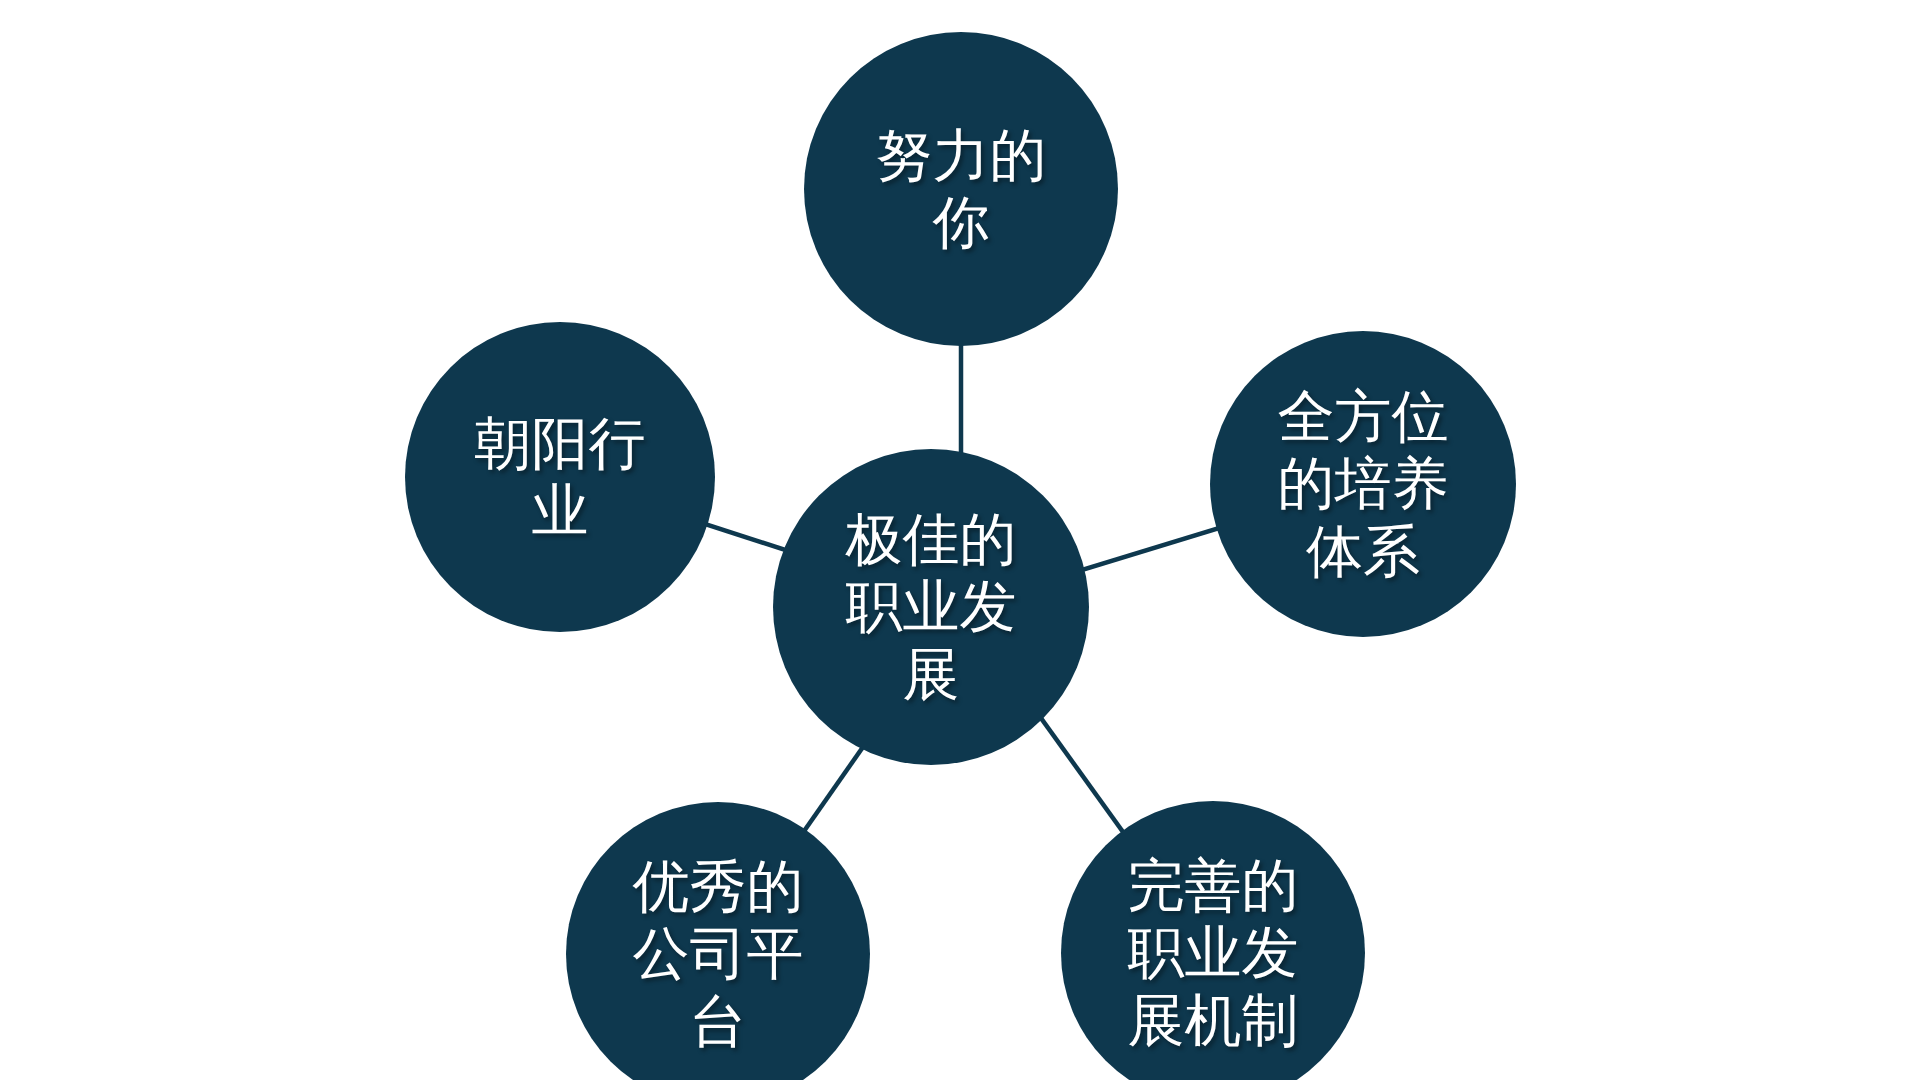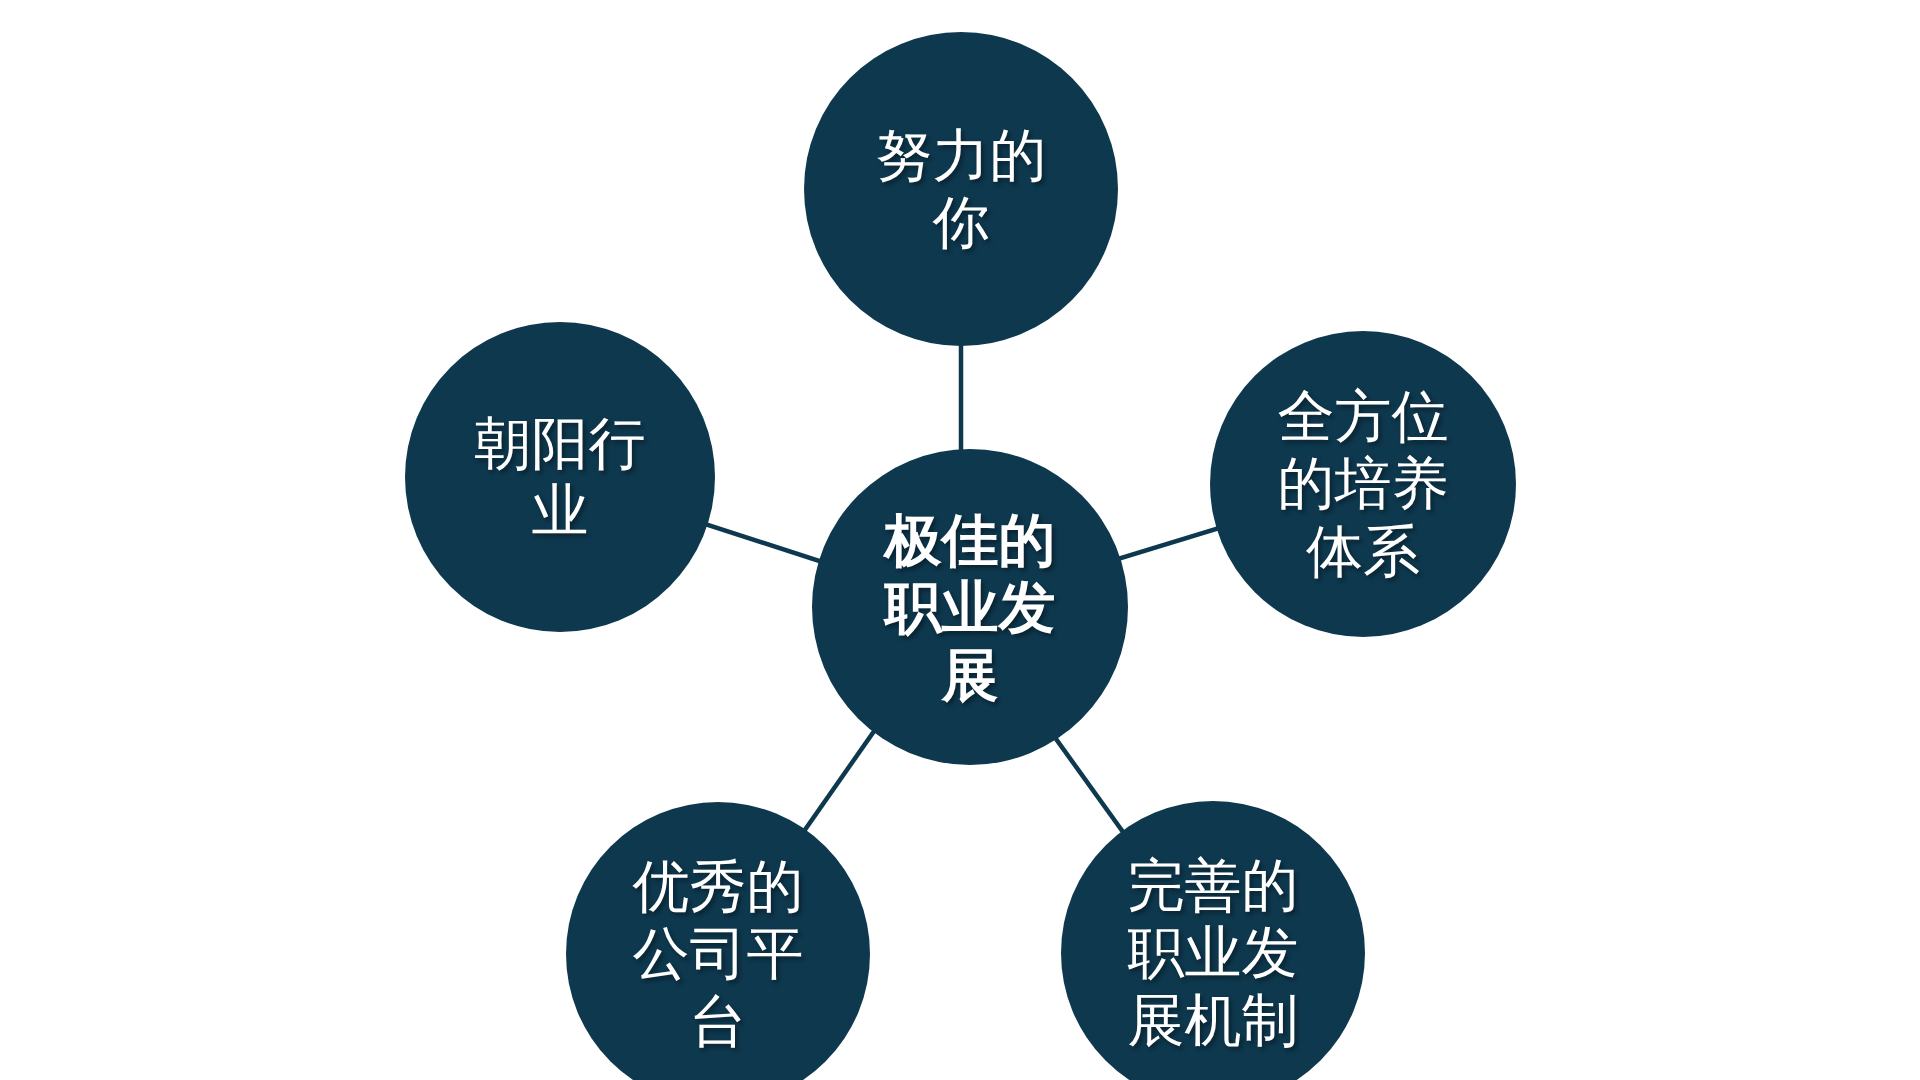--- a/index.html
+++ b/index.html
@@ -44,21 +44,21 @@
     text-align: center;
   }
   .node .label {
     white-space: pre-line;
     color: var(--text-color);
     font-size: 57px;
     line-height: 1.18;
     text-shadow: 2.5px 2.5px 4px rgba(0,0,0,0.40);
   }
   
-  .node-center       { left: 812px;  top: 420px; width: 316px; height: 316px; font-weight: bold; }
+  .node-center       { left: 773px;  top: 420px; width: 316px; height: 316px; }
   .node-top          { left: 804px;  top: 3px;   width: 314px; height: 314px; }
   .node-left         { left: 405px;  top: 293px; width: 310px; height: 310px; }
   .node-right        { left: 1210px; top: 302px; width: 306px; height: 306px; }
   .node-bottom-left  { left: 566px;  top: 773px; width: 304px; height: 304px; }
   .node-bottom-right { left: 1061px; top: 772px; width: 304px; height: 304px; }
 </style>
 </head>
 <body>
 
 <div class="stage">

